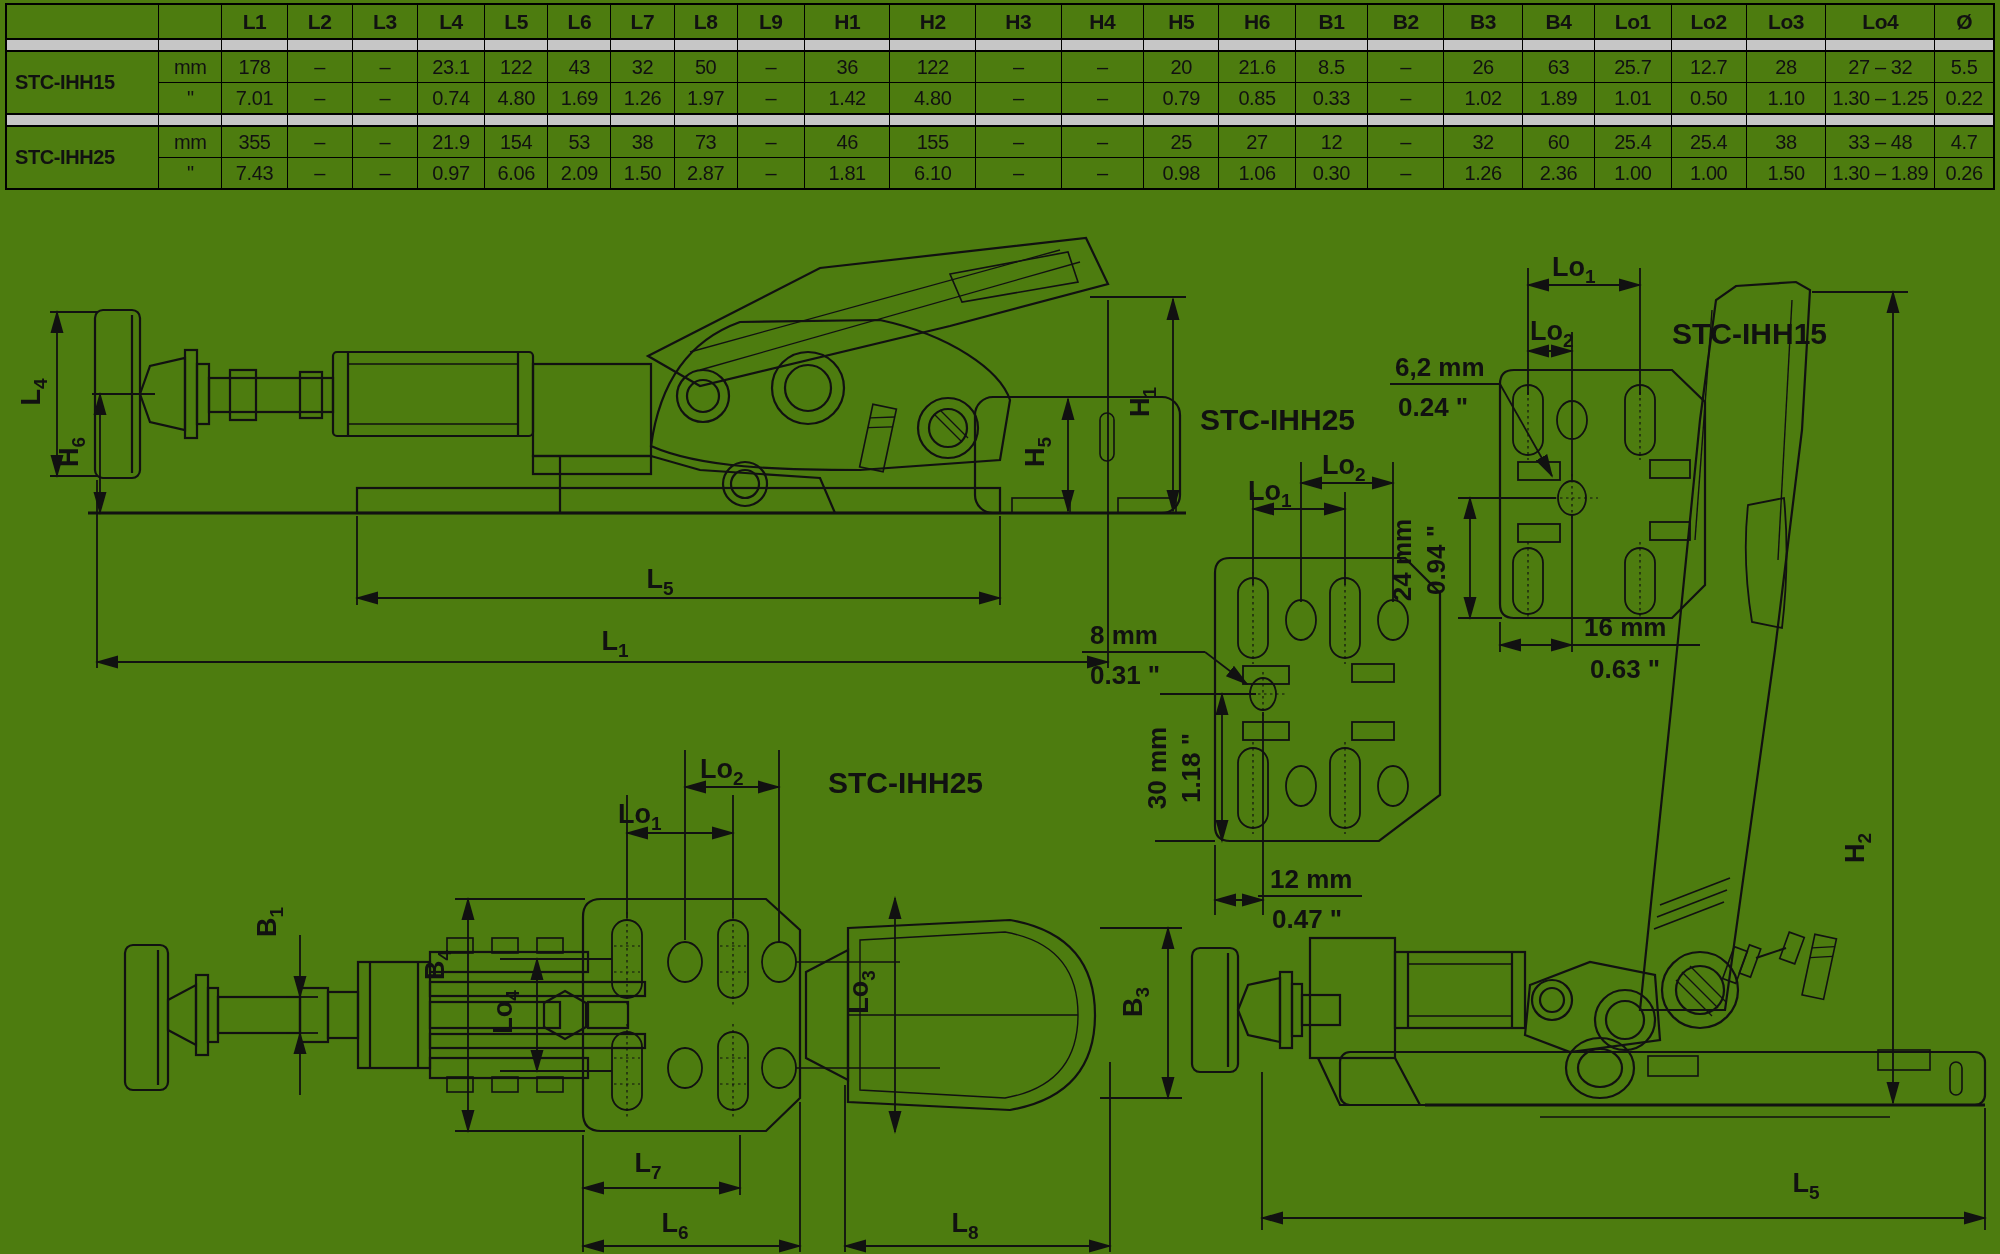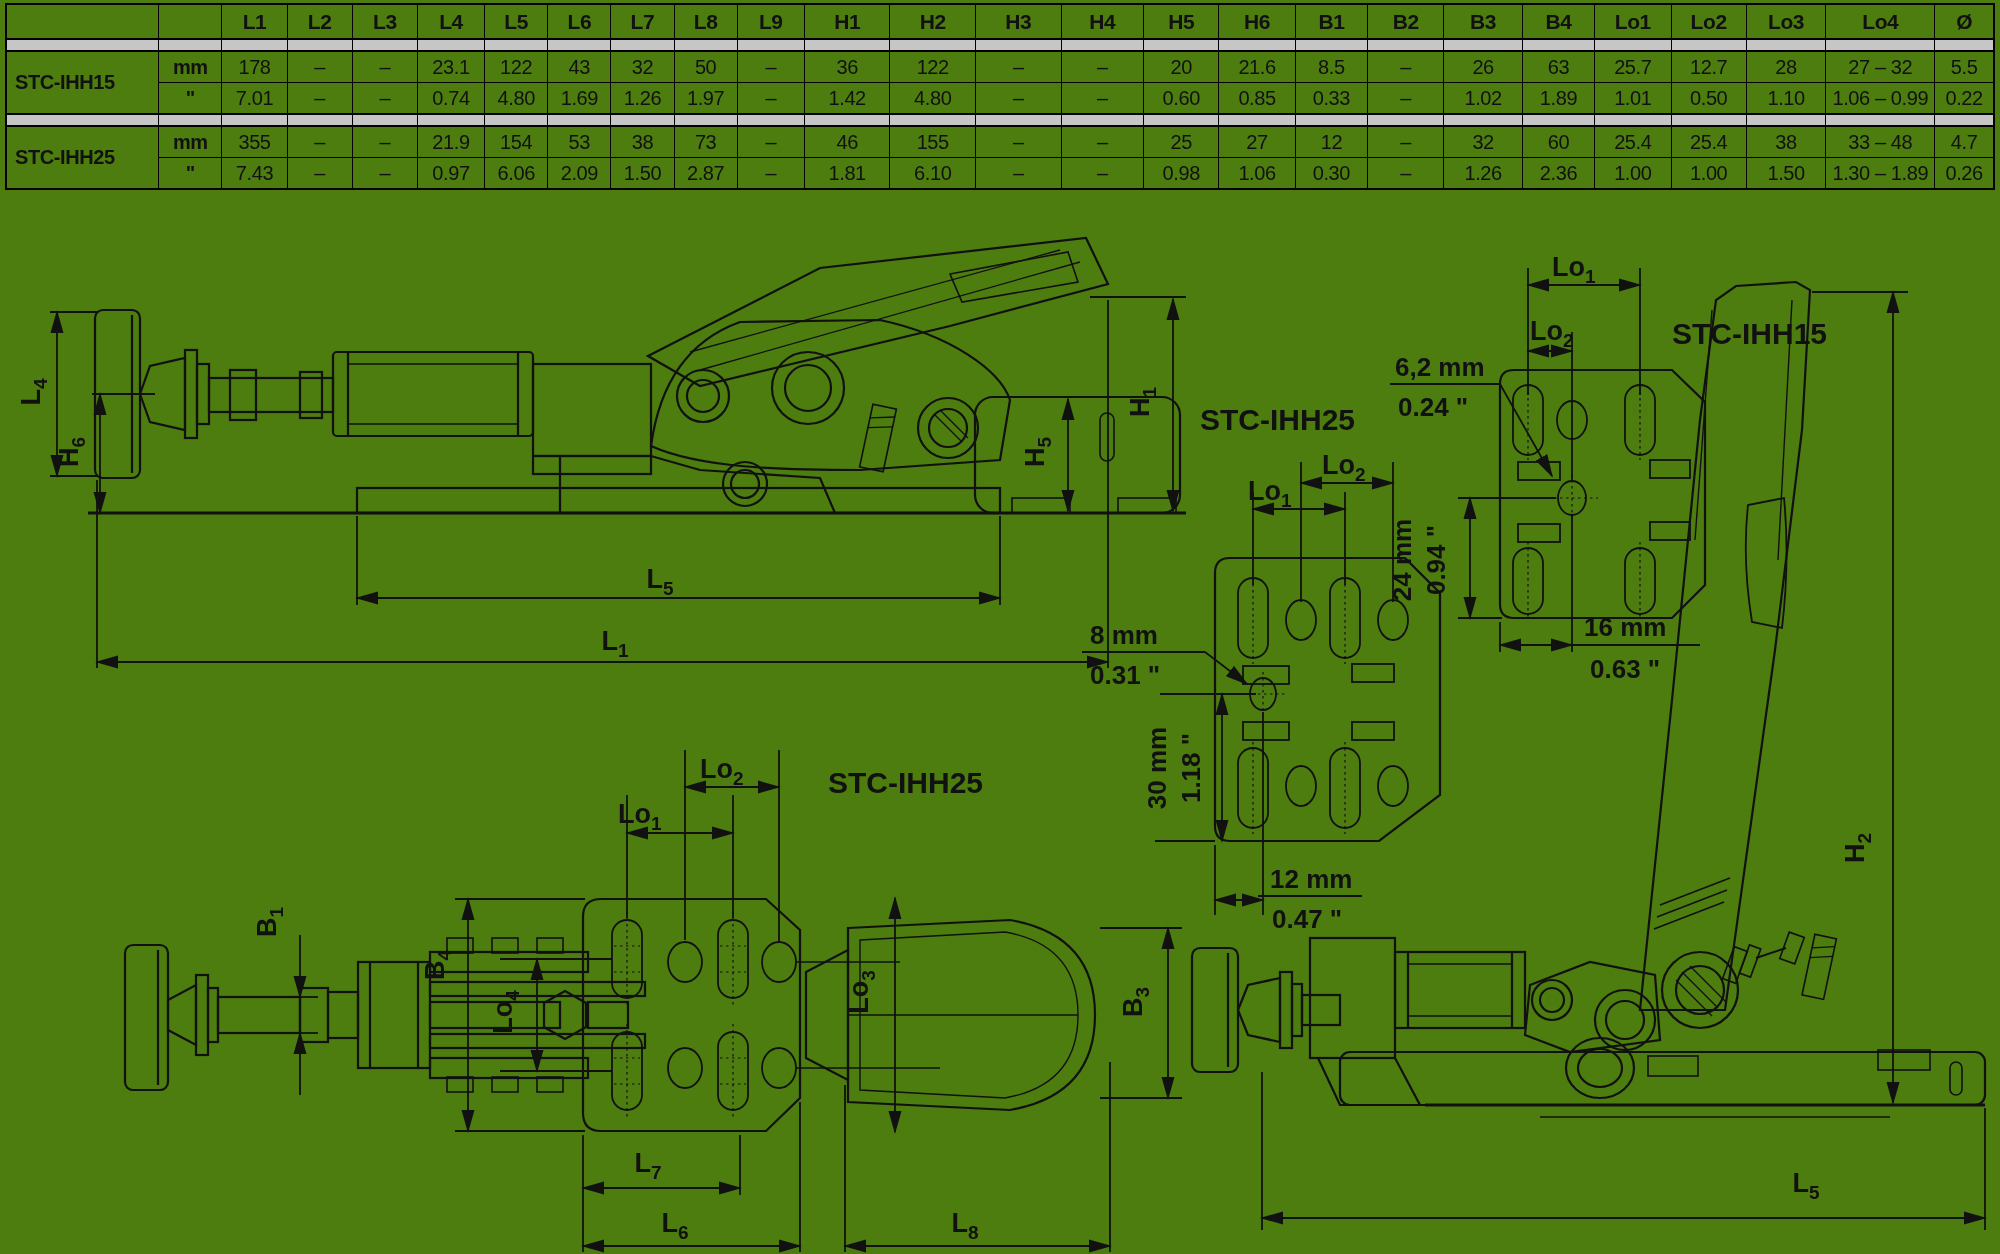--- a/index.html
+++ b/index.html
@@ -2,21 +2,21 @@
 <html><head>
 <meta charset="utf-8">
 <style>
   html,body{margin:0;padding:0;background:#fff;}
   #page{position:relative;width:2000px;height:1254px;background:#4d7c0f;font-family:"Liberation Sans",sans-serif;overflow:hidden;}
   table.dim{position:absolute;left:5px;top:3px;width:1990px;border-collapse:collapse;table-layout:fixed;border:2px solid #000;}
   table.dim td,table.dim th{border:1px solid #000;text-align:center;font-size:20px;height:30px;padding:0;letter-spacing:-0.4px;white-space:nowrap;overflow:hidden;font-weight:400;color:#111;}
   table.dim th{font-size:21px;font-weight:700;height:33px;}
   table.dim tr.strip td{height:10px;background:#c6c6c6;border-top:2px solid #000;border-bottom:2px solid #000;}
   table.dim td.name{text-align:left;padding-left:8px;font-weight:700;}
-  table.dim td.unit{font-weight:700;}
+  table.dim td.unit{font-weight:400;}
   svg text{fill:#111;stroke:none;}
   .dl{font:700 27px "Liberation Sans",sans-serif;}
   .dls{font:700 19px "Liberation Sans",sans-serif;}
   .ann{font:700 26px "Liberation Sans",sans-serif;}
   .ttl{font:700 30px "Liberation Sans",sans-serif;}
 </style>
 </head>
 <body>
 
 <div id="page">
@@ -145,30 +145,30 @@
           <td>0.74</td>
           <td>4.80</td>
           <td>1.69</td>
           <td>1.26</td>
           <td>1.97</td>
           <td>–</td>
           <td>1.42</td>
           <td>4.80</td>
           <td>–</td>
           <td>–</td>
-          <td>0.60</td>
+          <td>0.79</td>
           <td>0.85</td>
           <td>0.33</td>
           <td>–</td>
           <td>1.02</td>
           <td>1.89</td>
           <td>1.01</td>
           <td>0.50</td>
           <td>1.10</td>
-          <td>1.06 – 0.99</td>
+          <td>1.30 – 1.25</td>
           <td>0.22</td>
         </tr>
       <tr class="strip">
           <td></td>
           <td></td>
           <td></td>
           <td></td>
           <td></td>
           <td></td>
           <td></td>

